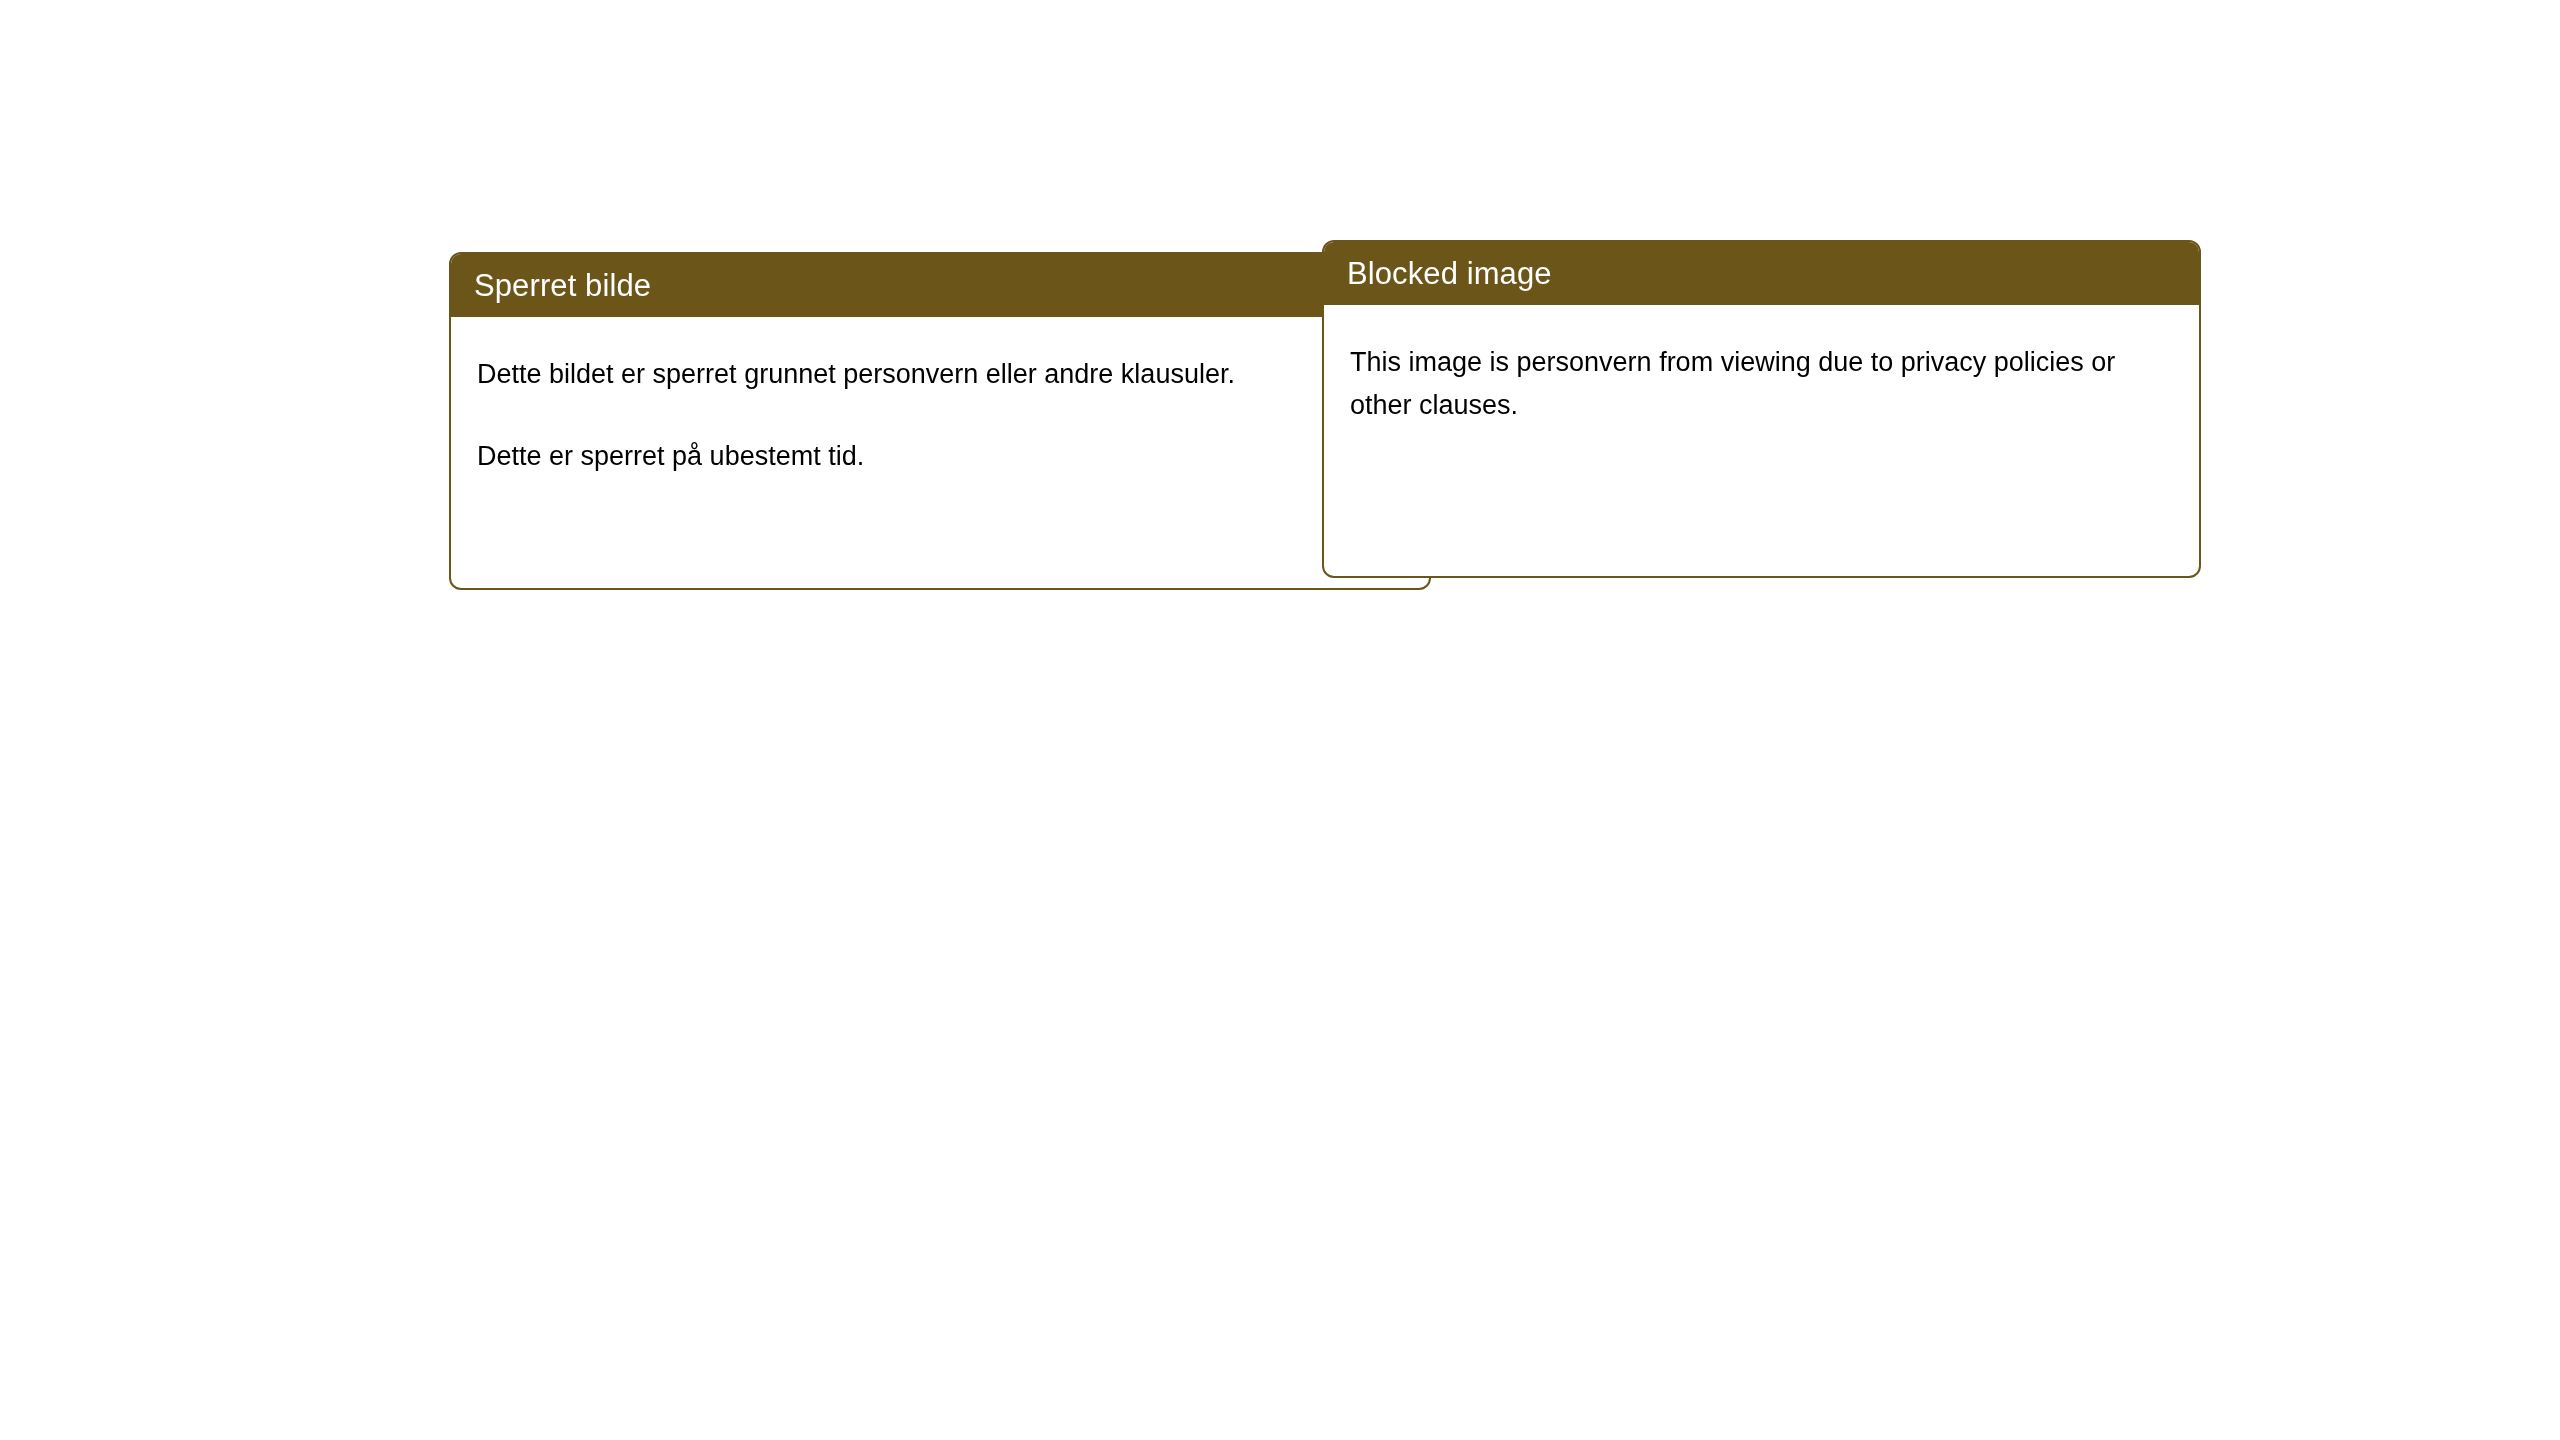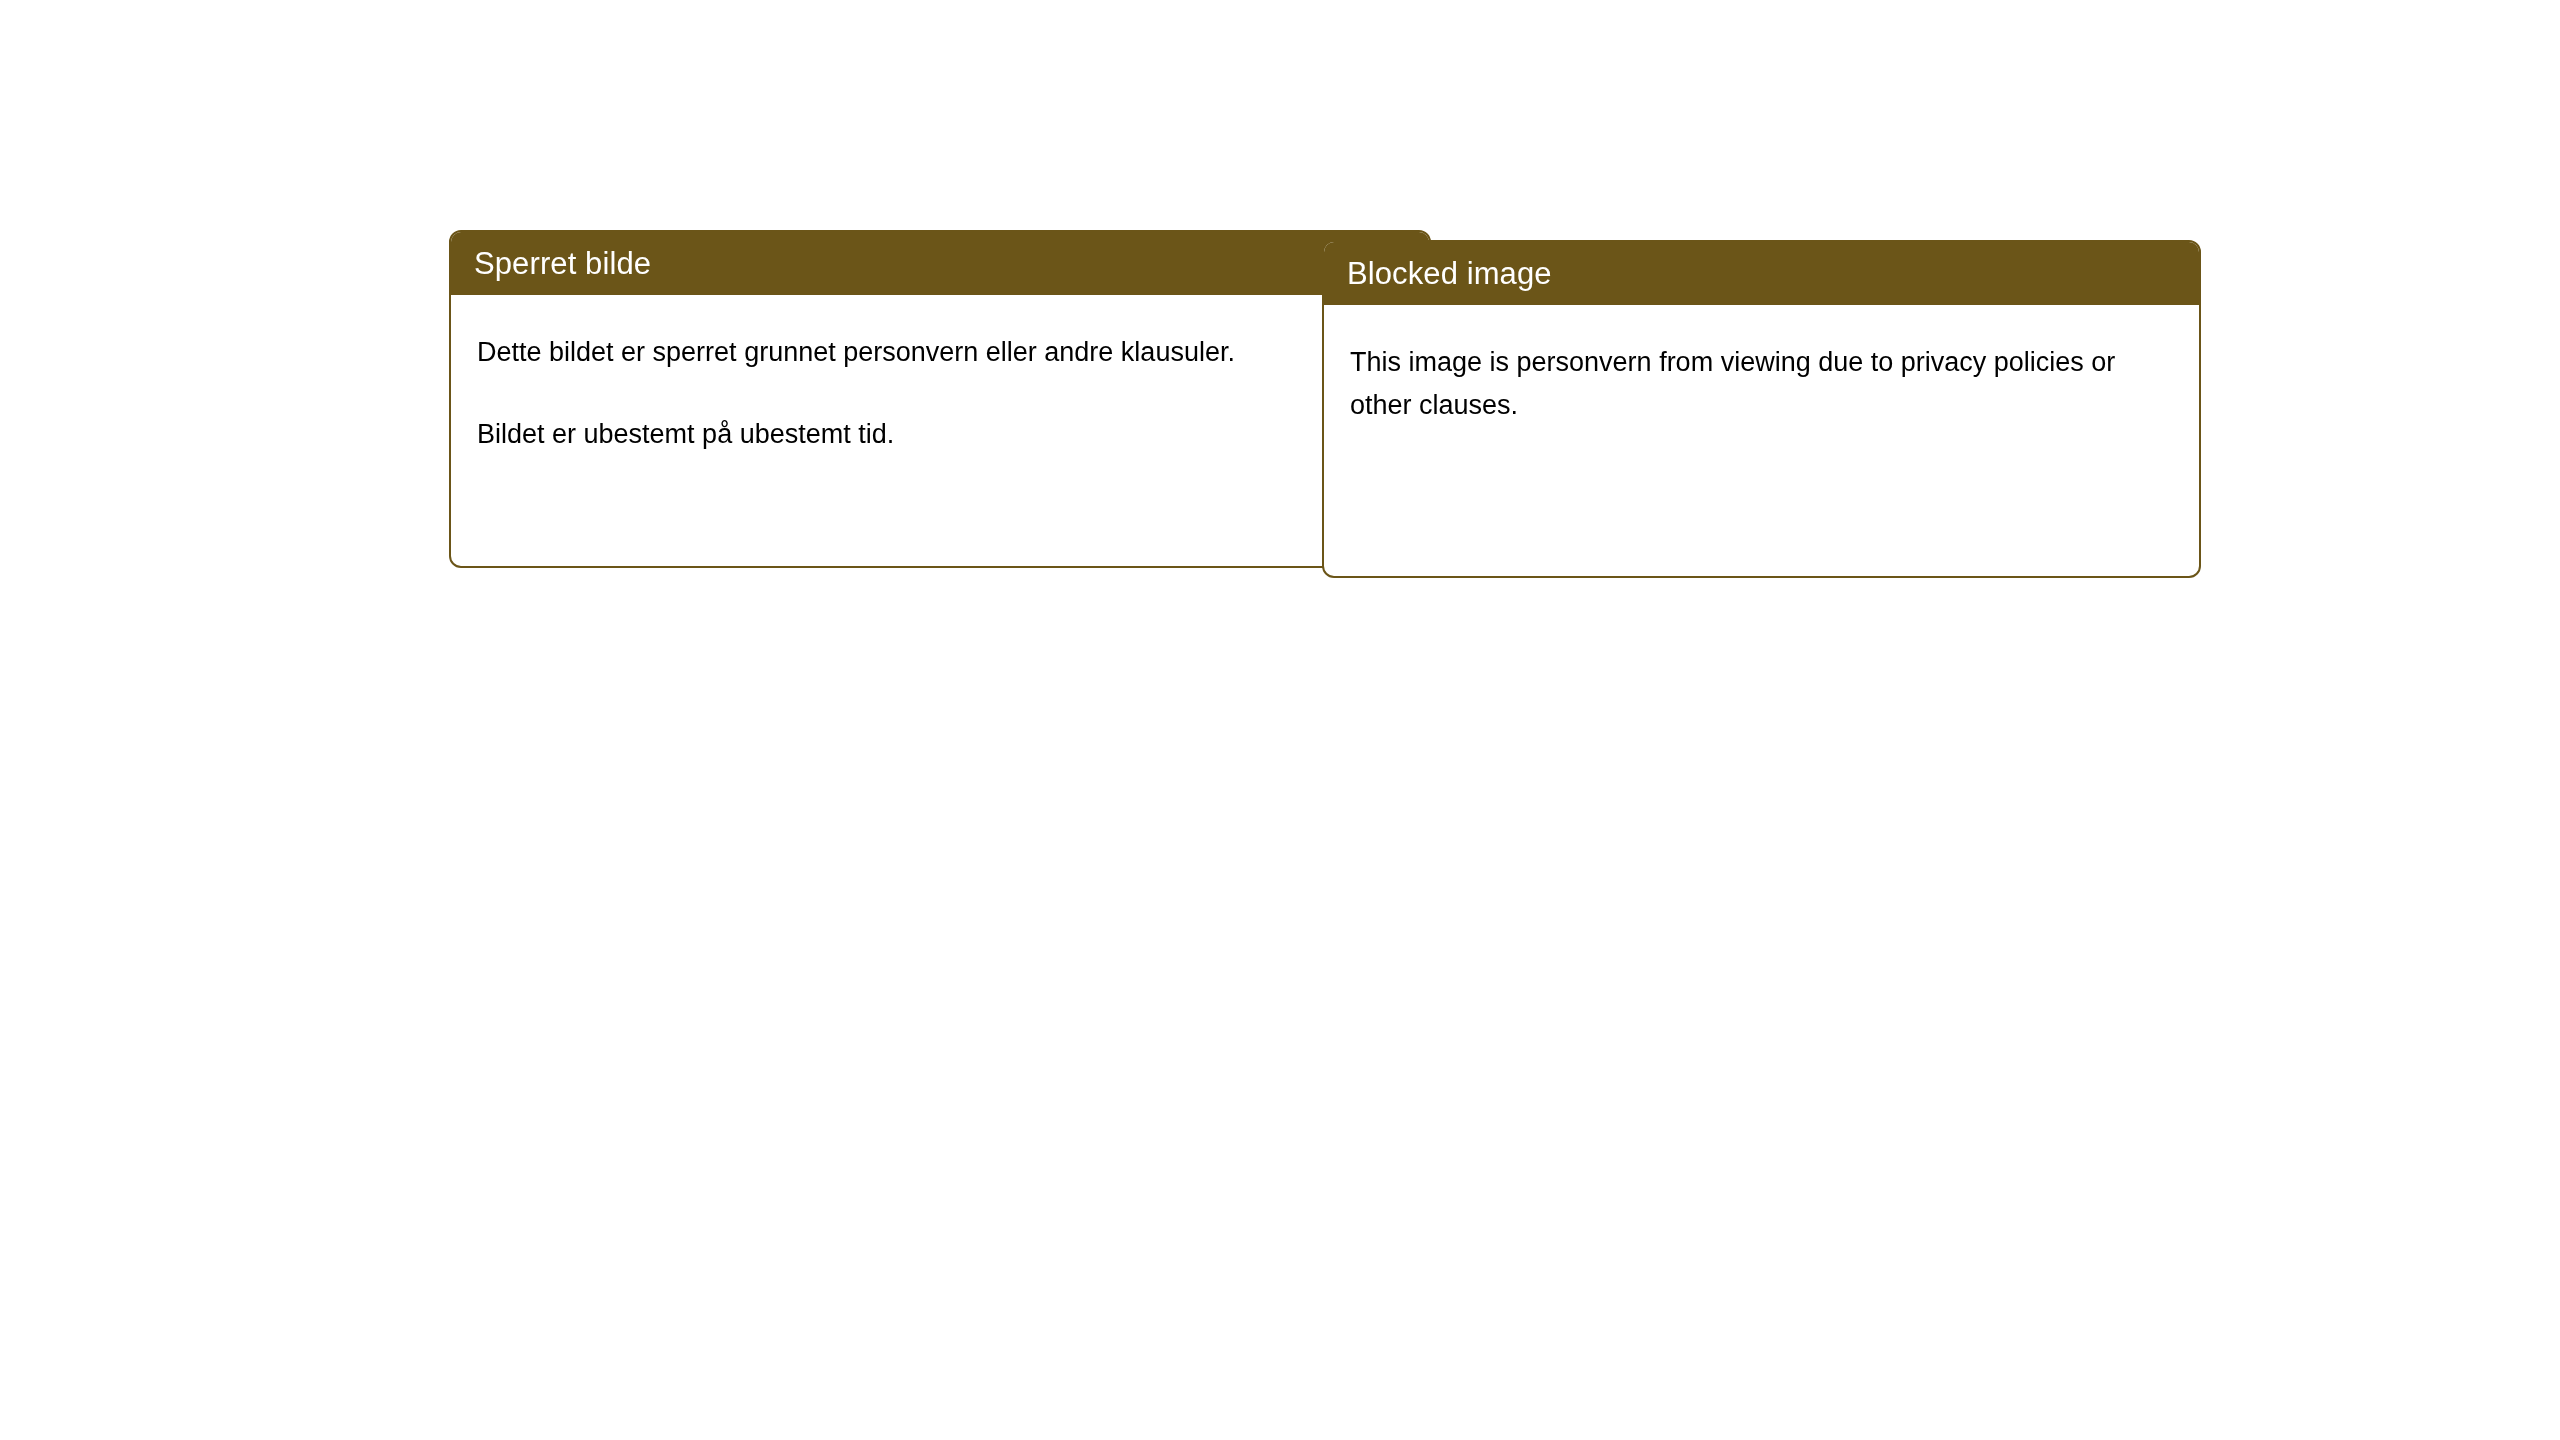--- a/index.html
+++ b/index.html
@@ -28,21 +28,21 @@
     position: absolute;
     box-sizing: border-box;
     background: #ffffff;
     border: 2px solid #6b5518;
     border-radius: 12px;
     overflow: hidden;
   }
 
   #panel-no {
     left: 449px;
-    top: 230px;
+    top: 252px;
     width: 982px;
     height: 338px;
   }
 
   #panel-en {
     left: 1322px;
     top: 240px;
     width: 879px;
     height: 338px;
   }
@@ -88,21 +88,21 @@
 <body>
 
 <div class="panel-stage">
 
   <section class="notice-panel" id="panel-no">
     <div class="panel-header">
       <span class="panel-title">Sperret bilde</span>
     </div>
     <div class="panel-body">
       <p class="body-paragraph">Dette bildet er sperret grunnet personvern eller andre klausuler.</p>
-      <p class="body-paragraph">Bildet er ubestemt på ubestemt tid.</p>
+      <p class="body-paragraph">Dette er sperret på ubestemt tid.</p>
     </div>
   </section>
 
   <section class="notice-panel" id="panel-en">
     <div class="panel-header">
       <span class="panel-title">Blocked image</span>
     </div>
     <div class="panel-body">
       <p class="body-paragraph">This image is personvern from viewing due to privacy policies or other clauses.</p>
     </div>

